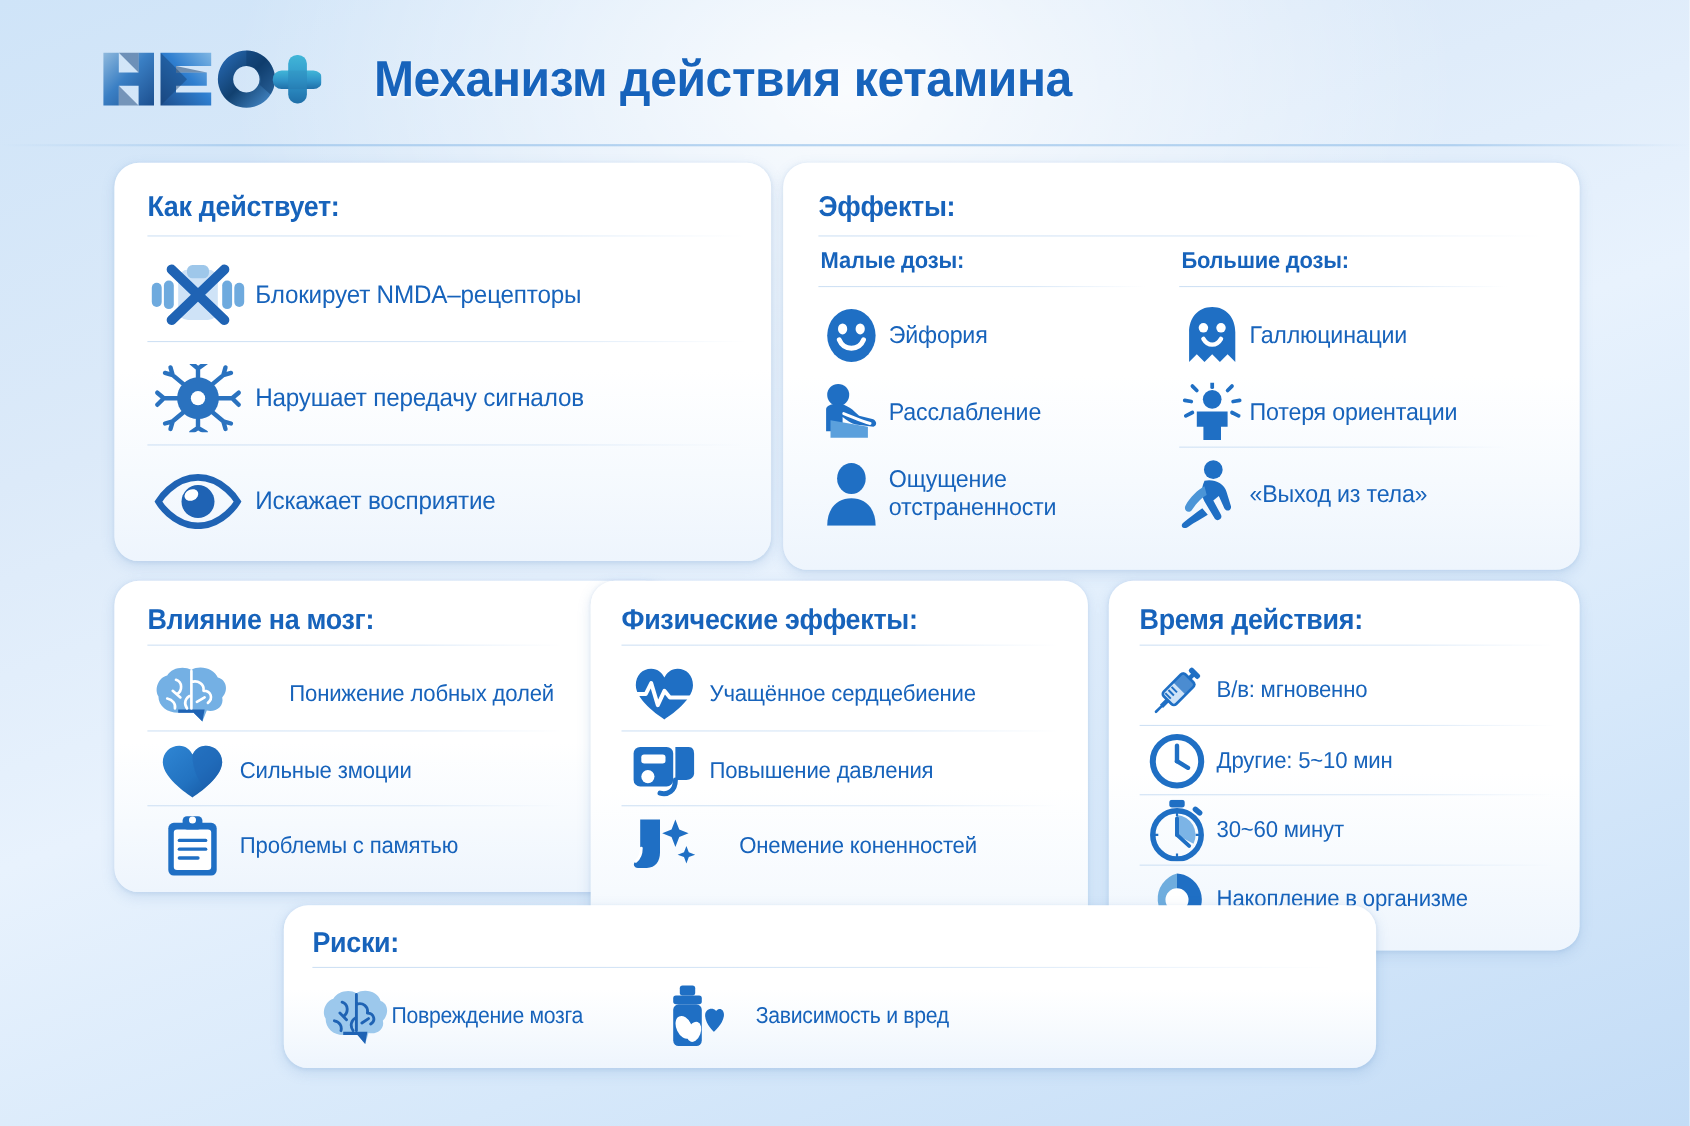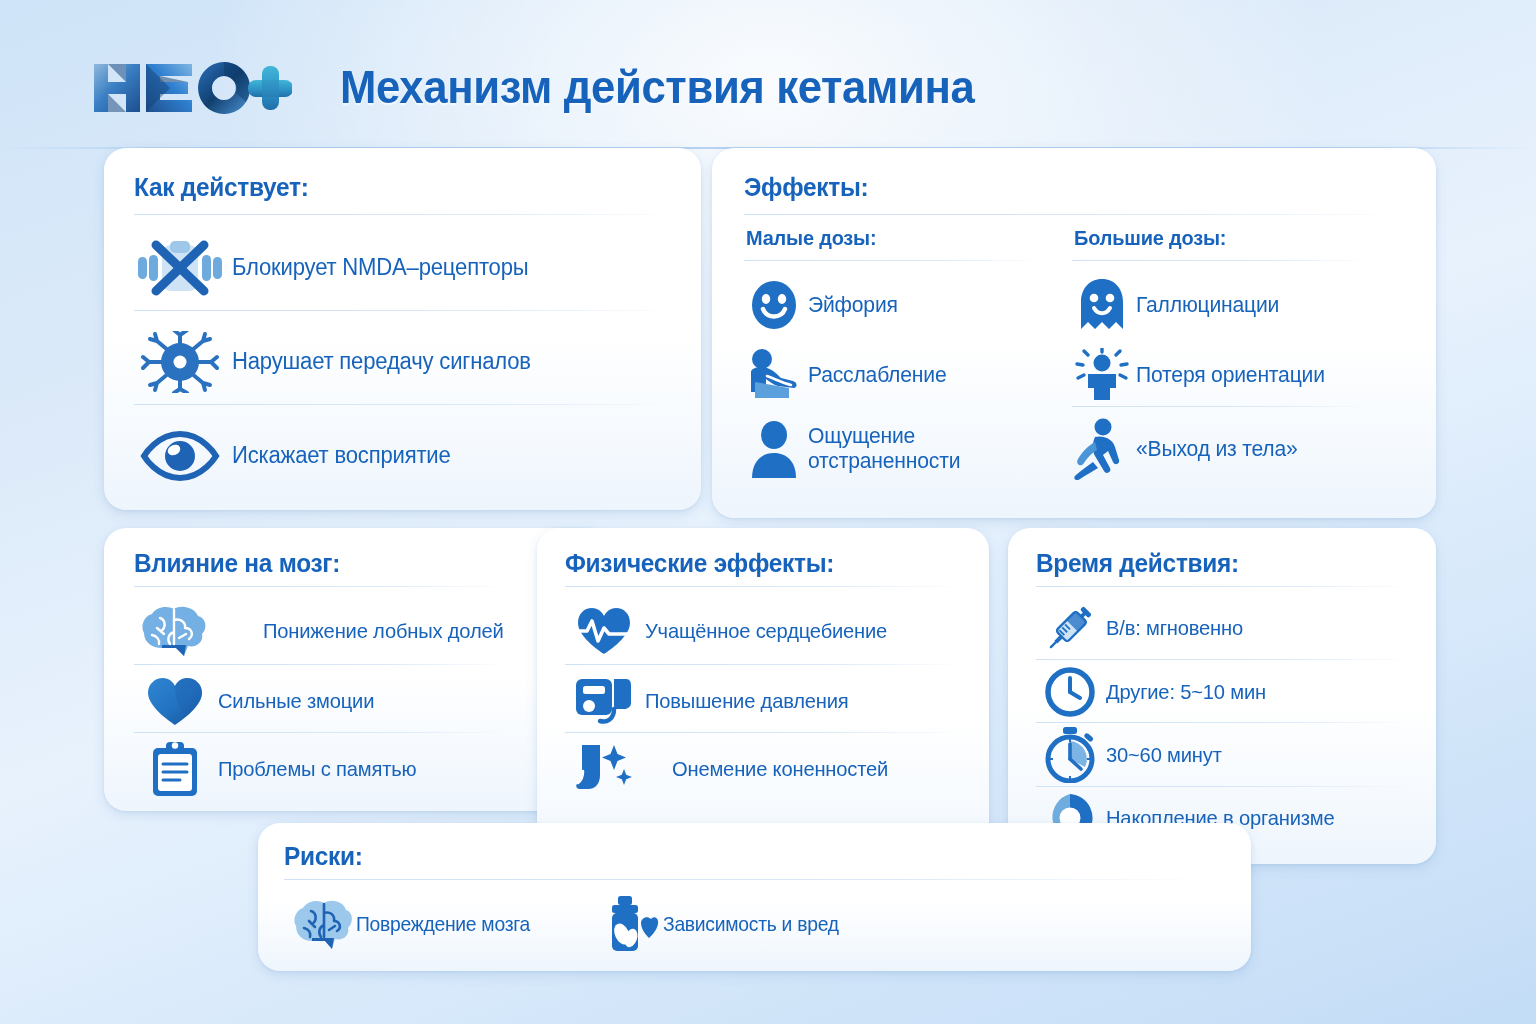--- a/index.html
+++ b/index.html
@@ -7,21 +7,21 @@
   html,body { width:1536px; height:1024px; overflow:hidden; }
   body {
     font-family:"Liberation Sans", sans-serif;
     background:
       radial-gradient(ellipse 900px 600px at 50% 8%, rgba(255,255,255,0.85) 0%, rgba(255,255,255,0.0) 62%),
       linear-gradient(160deg, #cfe4f8 0%, #dceaf9 28%, #e8f2fd 50%, #d6e8fa 74%, #c3dcf6 100%);
     position:relative;
   }
 
   
-  #header { position:absolute; left:0; top:16px; width:1536px; height:112px; }
+  #header { position:absolute; left:0; top:0; width:1536px; height:112px; }
   #logo { position:absolute; left:92px; top:40px; width:200px; height:62px; }
   #page-title {
     position:absolute; left:340px; top:44px;
     font-size:46px; font-weight:bold; letter-spacing:-0.4px;
     color:#1763bb;
     text-shadow:0 2px 2px rgba(255,255,255,0.75);
     font-stretch:condensed;
     transform:scaleX(0.95); transform-origin:left center;
   }
   #header-rule {
@@ -128,21 +128,21 @@
   #card-risk .rule { position:absolute; left:26px; top:56px; width:930px; }
   #card-risk .risk-row { position:absolute; left:22px; top:66px; width:950px; height:70px; display:flex; align-items:center; }
   #card-risk .risk-item { display:flex; align-items:center; }
   #card-risk .risk-item .ico { width:66px; height:62px; display:flex; align-items:center; justify-content:center; }
   #card-risk .risk-item .lbl {
     color:#1763bb; font-size:21px; letter-spacing:-0.3px; white-space:nowrap;
     transform:scaleX(0.92); transform-origin:left center;
   }
   #card-risk .ri0 { margin-left:10px; }
   #card-risk .ri1 { margin-left:62px; }
-  #card-risk .ri2 { margin-left:52px; }
+  #card-risk .ri2 { margin-left:52px;gap:24px; }
 
   svg { display:block; }
 </style>
 </head>
 <body>
 
 <div id="header">
 
   <div id="logo">
     <svg viewBox="0 0 200 62" width="200" height="62" aria-label="HEO+">

